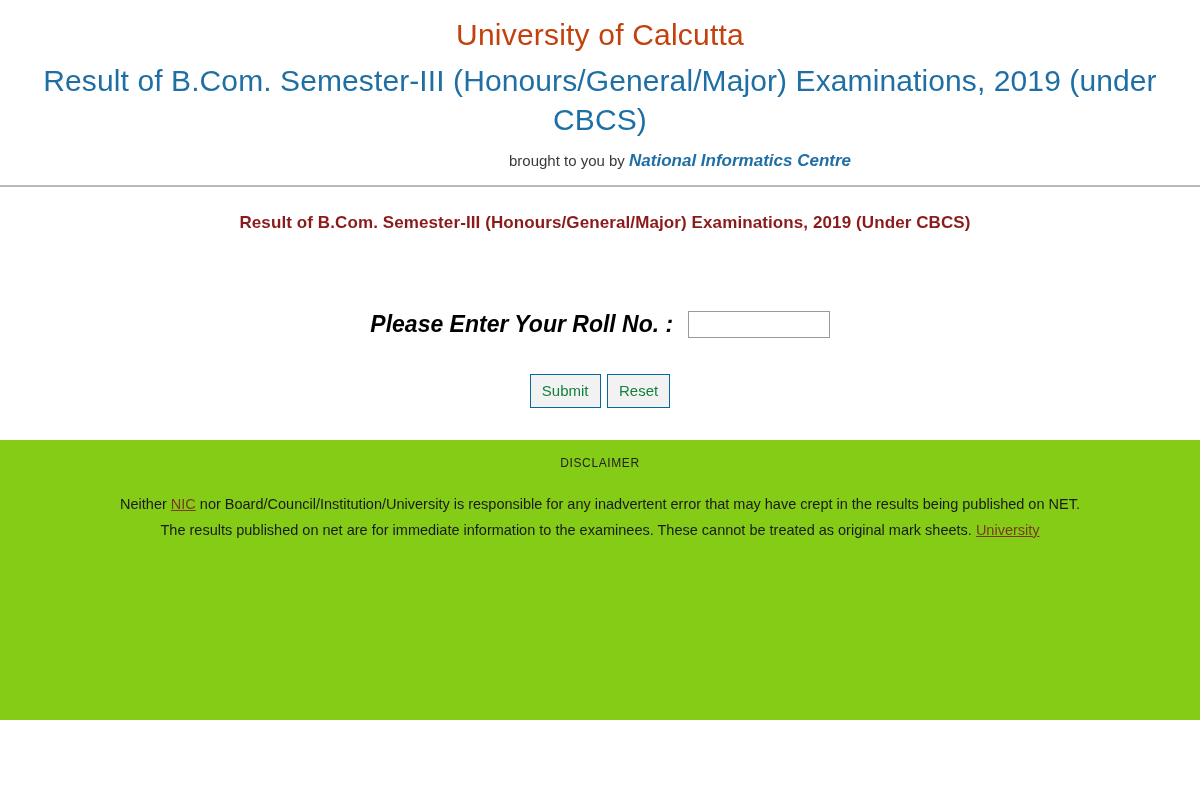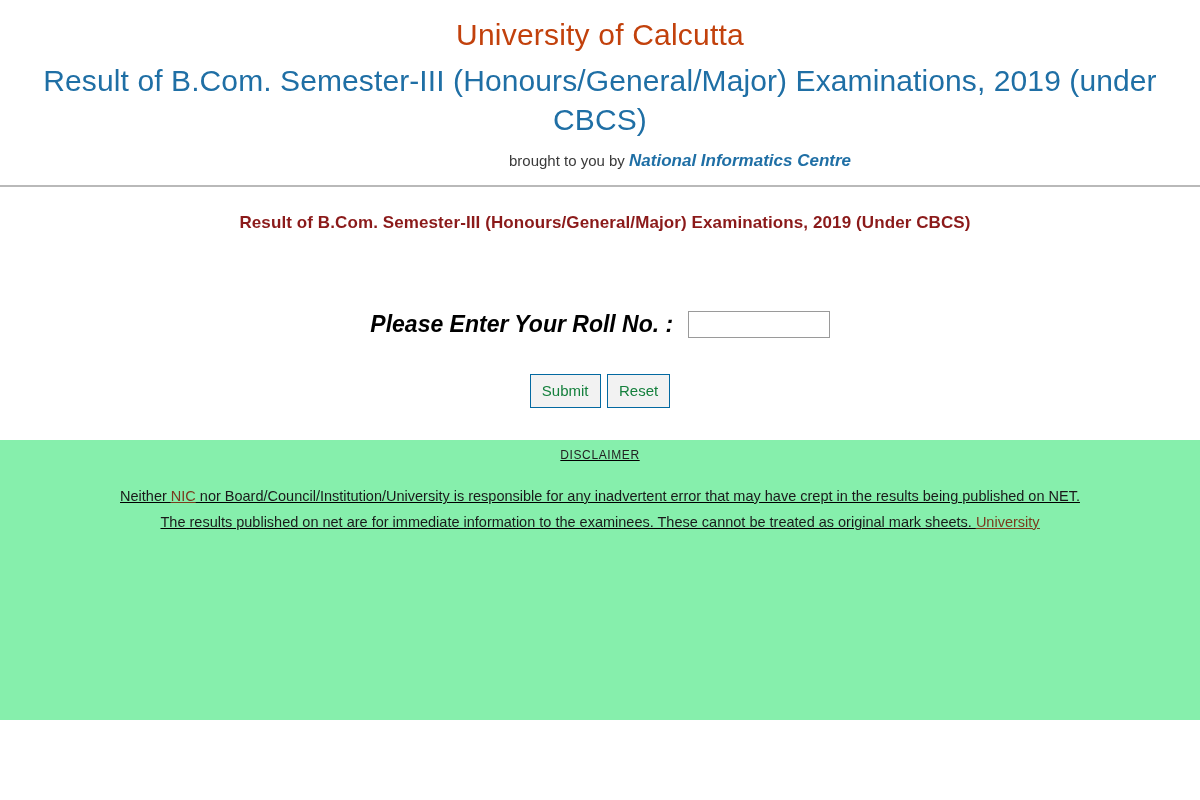--- a/index.html
+++ b/index.html
@@ -107,26 +107,25 @@
     background: #f2f2f2;
     border: 1px solid #0369a1;
     padding: 8px 11px;
     margin: 0 1px;
     cursor: pointer;
     line-height: 1.1;
   }
 
   
   .disclaimer {
-    background: #86efac;
+    background: #84cc16;
     margin-top: 18px;
-    padding: 8px 0 0 0;
+    padding: 16px 0 0 0;
     height: 280px;
     box-sizing: border-box;
-    text-decoration: underline;
   }
   .disclaimer-title {
     text-align: center;
     font-size: 12px;
     letter-spacing: 0.6px;
     color: #222222;
   }
   .disclaimer-body {
     margin: 22px auto 0 auto;
     width: 1020px;

